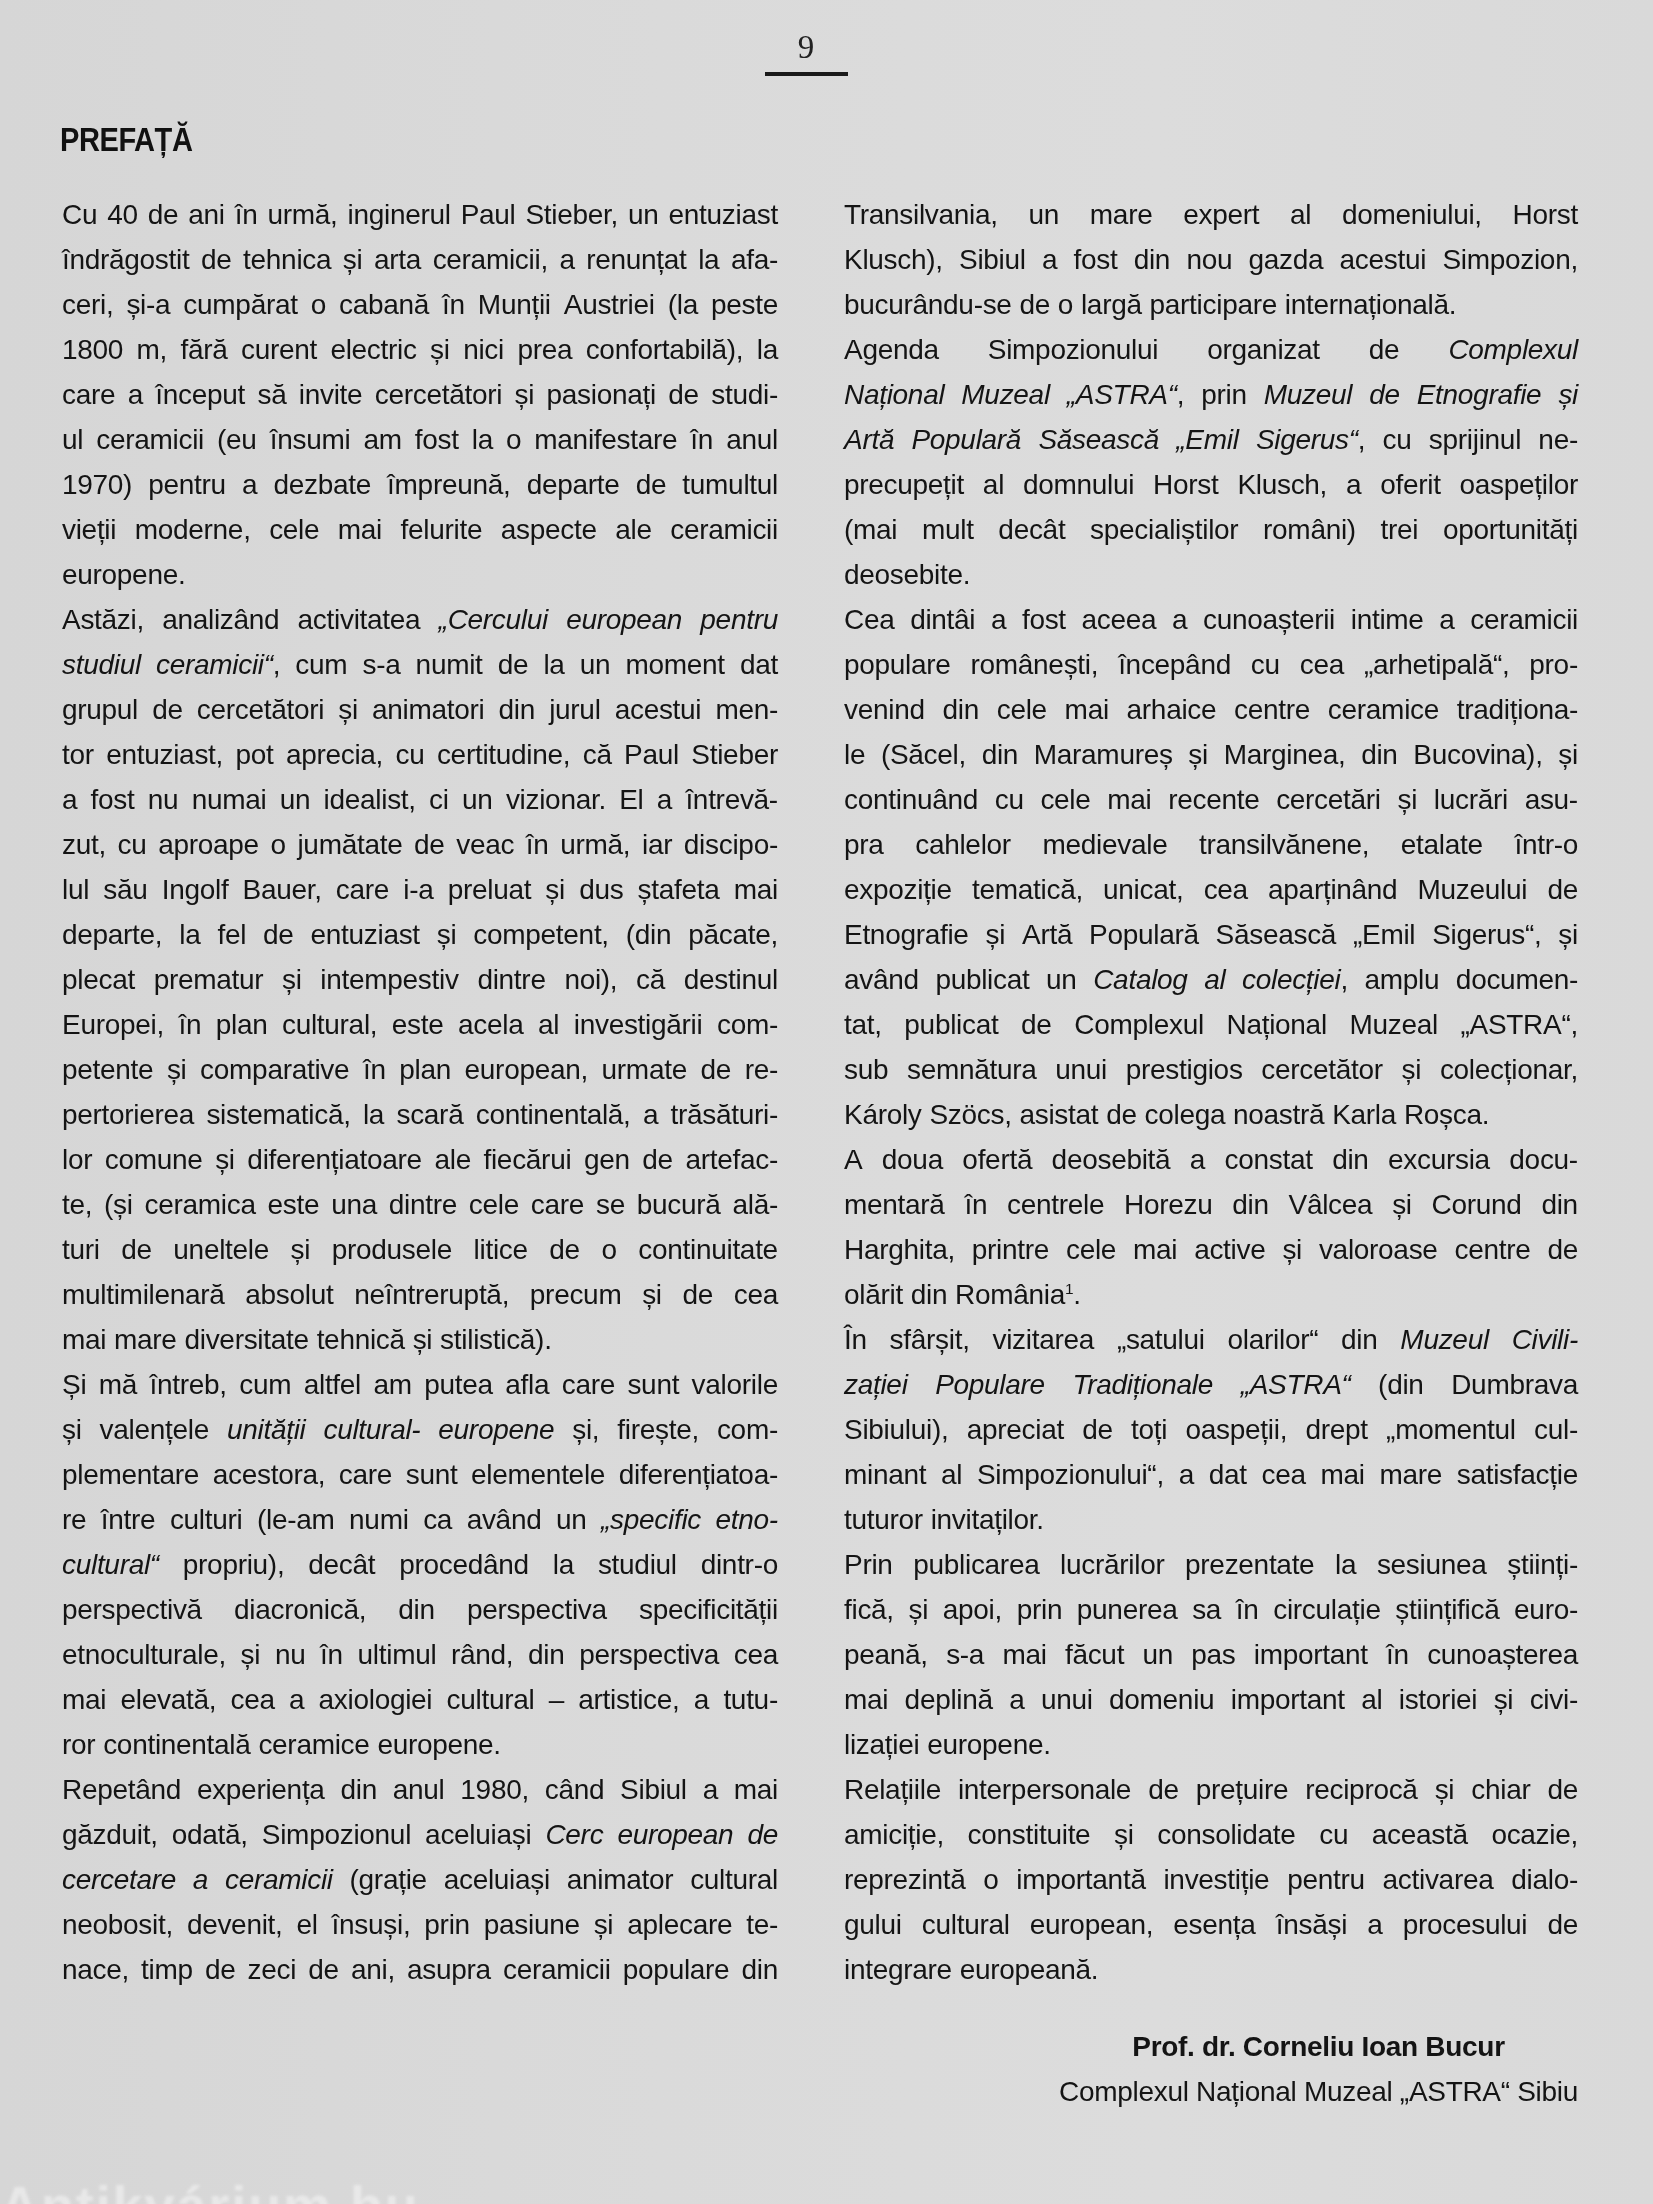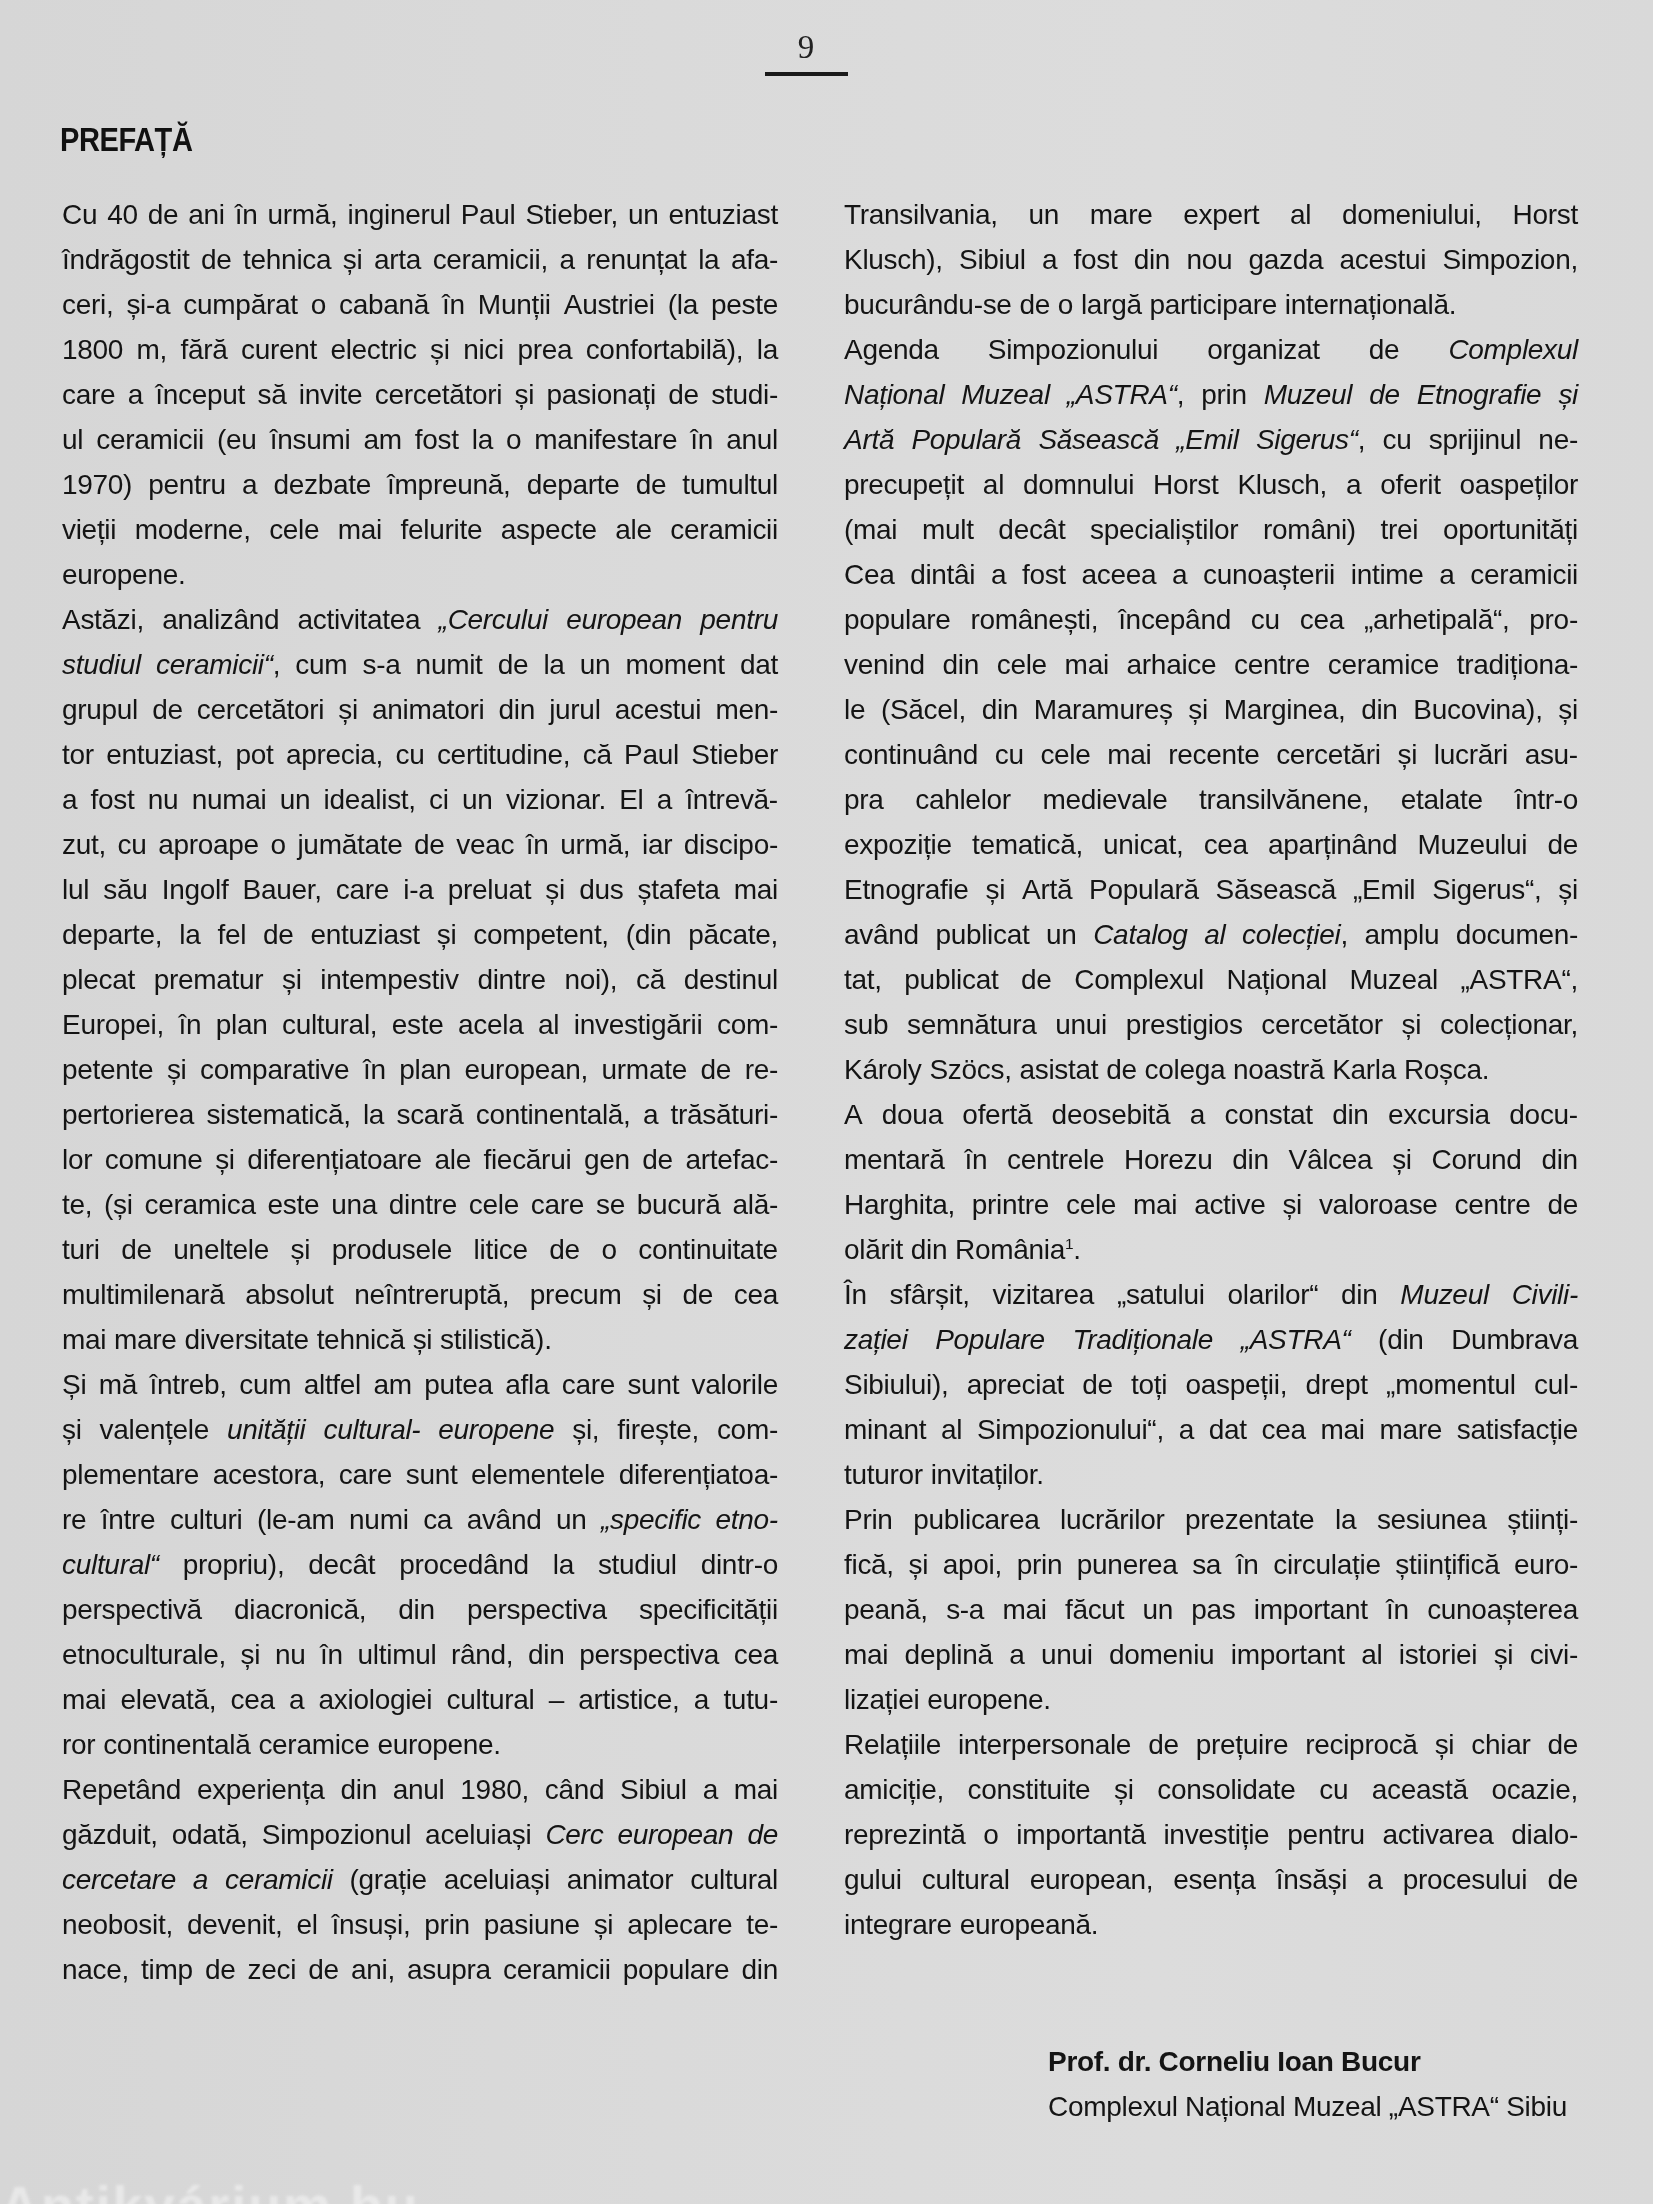--- a/index.html
+++ b/index.html
@@ -28,21 +28,21 @@
   .col.right { left: 844px; width: 734px; }
   .line {
     height: 45px; line-height: 45px; font-size: 28px;
     white-space: nowrap; display: flex; justify-content: space-between;
     font-family: "Liberation Sans", sans-serif; letter-spacing: -0.3px;
   }
   .line.last { justify-content: flex-start; align-items: center; }
   .line .w { display: inline-block; }
   .line.last .w { margin-right: 0.28em; }
   .it { font-style: italic; }
-  .signature { position: absolute; right: 87px; top: 2024px; text-align: left; margin-top: 15px; }
+  .signature { position: absolute; right: 76px; top: 2024px; text-align: center; }
   .sig-line { height: 45px; line-height: 45px; font-size: 28px; font-family: "Liberation Sans", sans-serif; letter-spacing: -0.3px; }
   .sig-name { font-weight: bold; }
   .watermark {
     position: absolute; left: 0px; top: 2174px; font-size: 54px; font-weight: bold;
     font-family: "Liberation Sans", sans-serif; color: #f0f0f0; opacity: 0.7; filter: blur(1.5px);
     letter-spacing: 1.9px;
   }
   sup { font-size: 0.55em; line-height: 0; vertical-align: super; }
 </style>
 </head>
@@ -545,20 +545,23 @@
     </div>
     <div class="line">
       <span class="w"><span>(mai</span></span>
       <span class="w"><span>mult</span></span>
       <span class="w"><span>decât</span></span>
       <span class="w"><span>specialiștilor</span></span>
       <span class="w"><span>români)</span></span>
       <span class="w"><span>trei</span></span>
       <span class="w"><span>oportunități</span></span>
     </div>
+    <div class="line last">
+      <span class="w"><span>deosebite.</span></span>
+    </div>
     <div class="line">
       <span class="w"><span>Cea</span></span>
       <span class="w"><span>dintâi</span></span>
       <span class="w"><span>a</span></span>
       <span class="w"><span>fost</span></span>
       <span class="w"><span>aceea</span></span>
       <span class="w"><span>a</span></span>
       <span class="w"><span>cunoașterii</span></span>
       <span class="w"><span>intime</span></span>
       <span class="w"><span>a</span></span>

